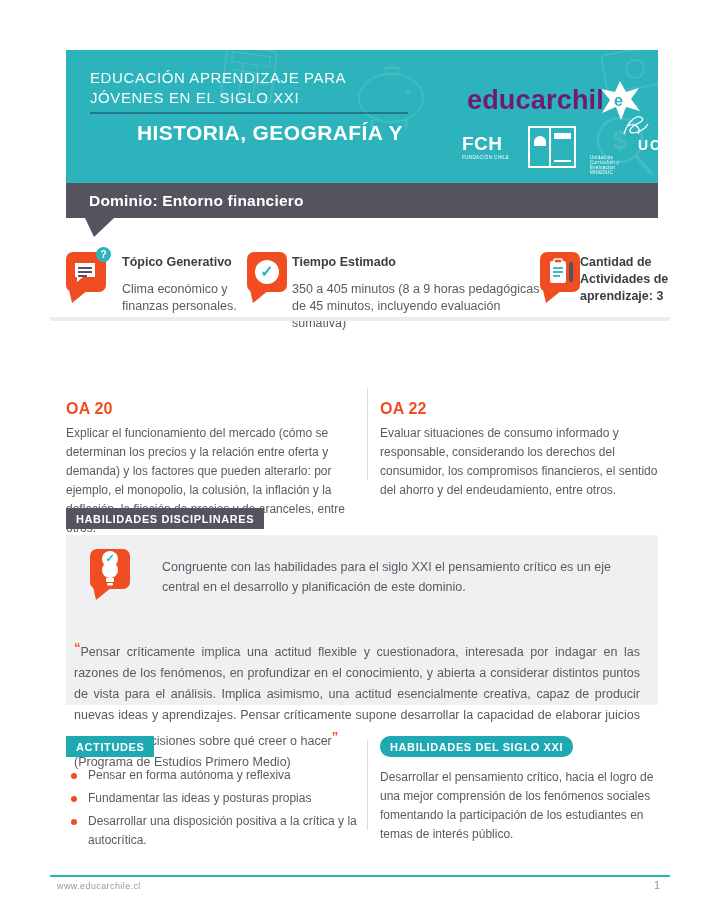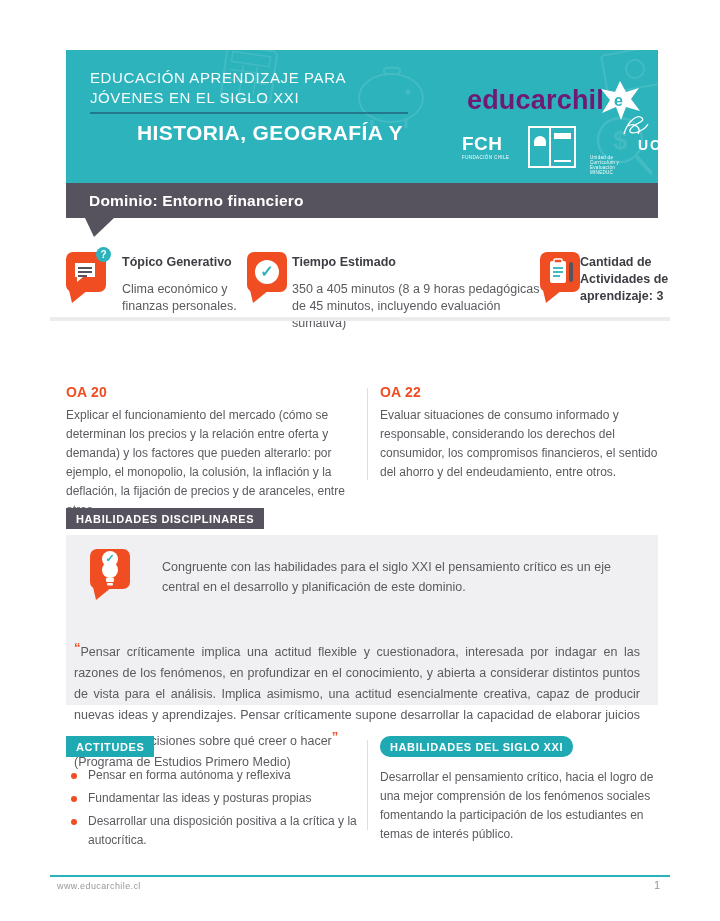--- a/index.html
+++ b/index.html
@@ -76,21 +76,21 @@
     text-align:center; line-height:23px;
   }
   
   .badge {
     position:absolute; color:#ffffff; font-weight:bold; font-size:11px;
     letter-spacing:0.6px; padding:5px 10px 4px 10px;
   }
   .badge.teal { background:#1fa9b3; }
   .badge.dark { background:#56525e; }
   
-  .oa-code { color:#f04d23; font-weight:bold; font-size:14px; letter-spacing:0.2px; }
+  .oa-code { color:#f04d23; font-weight:bold; font-size:16px; letter-spacing:0.2px;margin-top:16px; }
   .col-text { font-size:12px; color:#5a5b5f; line-height:19px; margin-top:6px; }
   .vdivider { position:absolute; width:1px; background:#dededd; }
   .hdivider { position:absolute; left:50px; width:620px; height:4px; background:#ececee; }
   
   .gray-box {
     position:absolute; left:66px; top:535px; width:592px; height:170px;
     background:#f0f0f2;
   }
   .quote-text {
     position:absolute; left:8px; top:72px; width:566px; font-size:12.5px;

